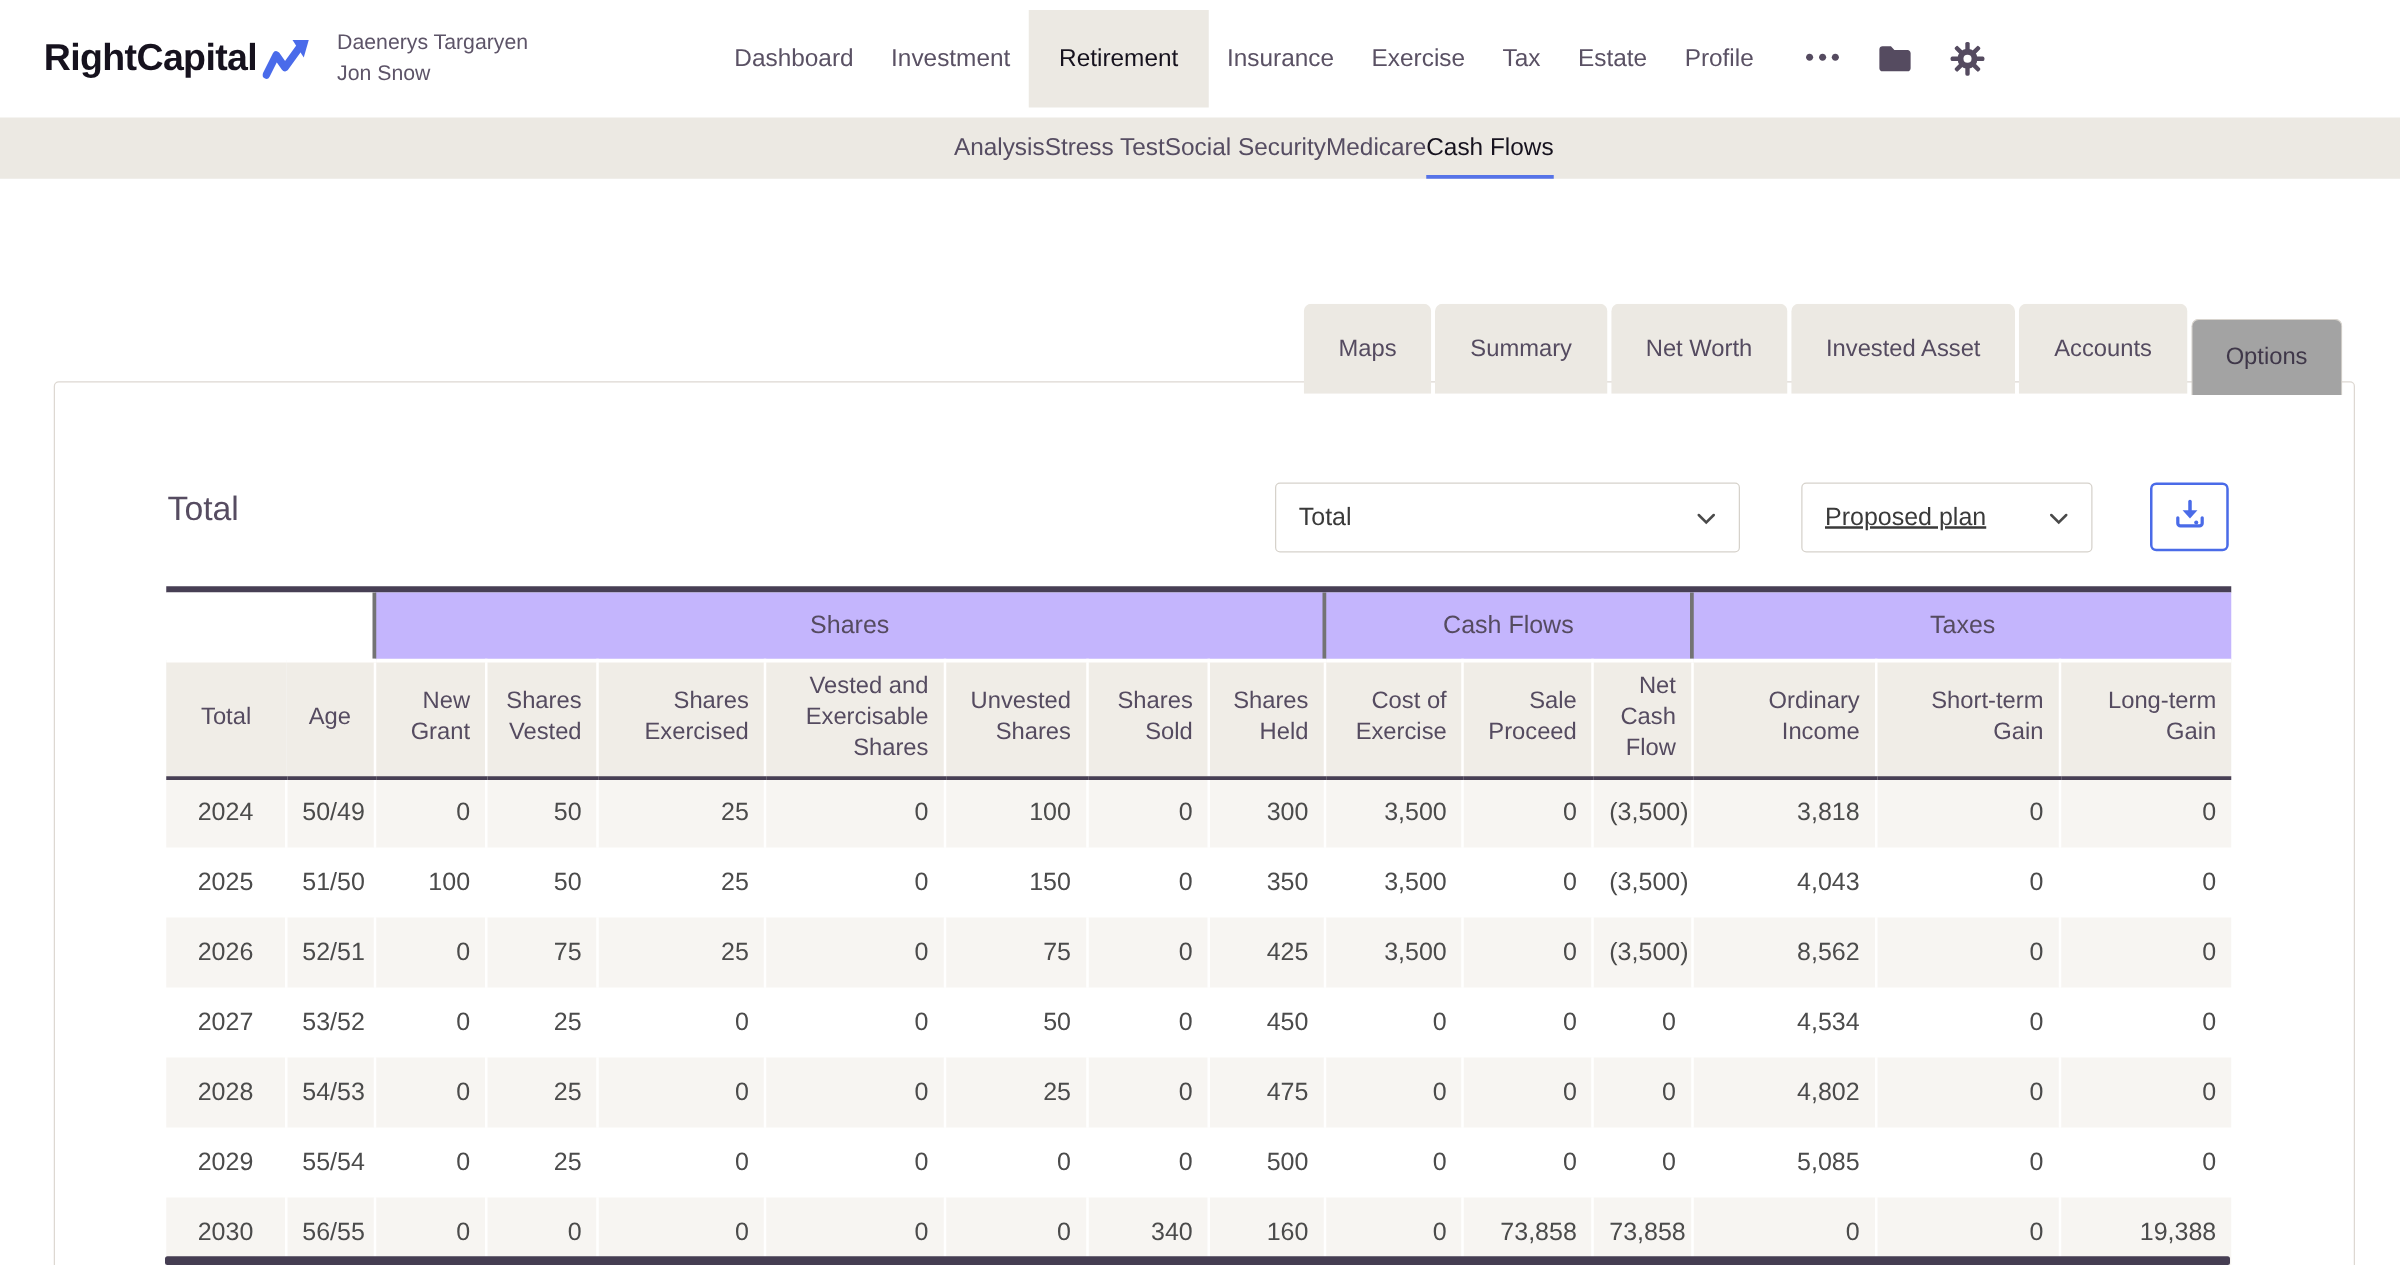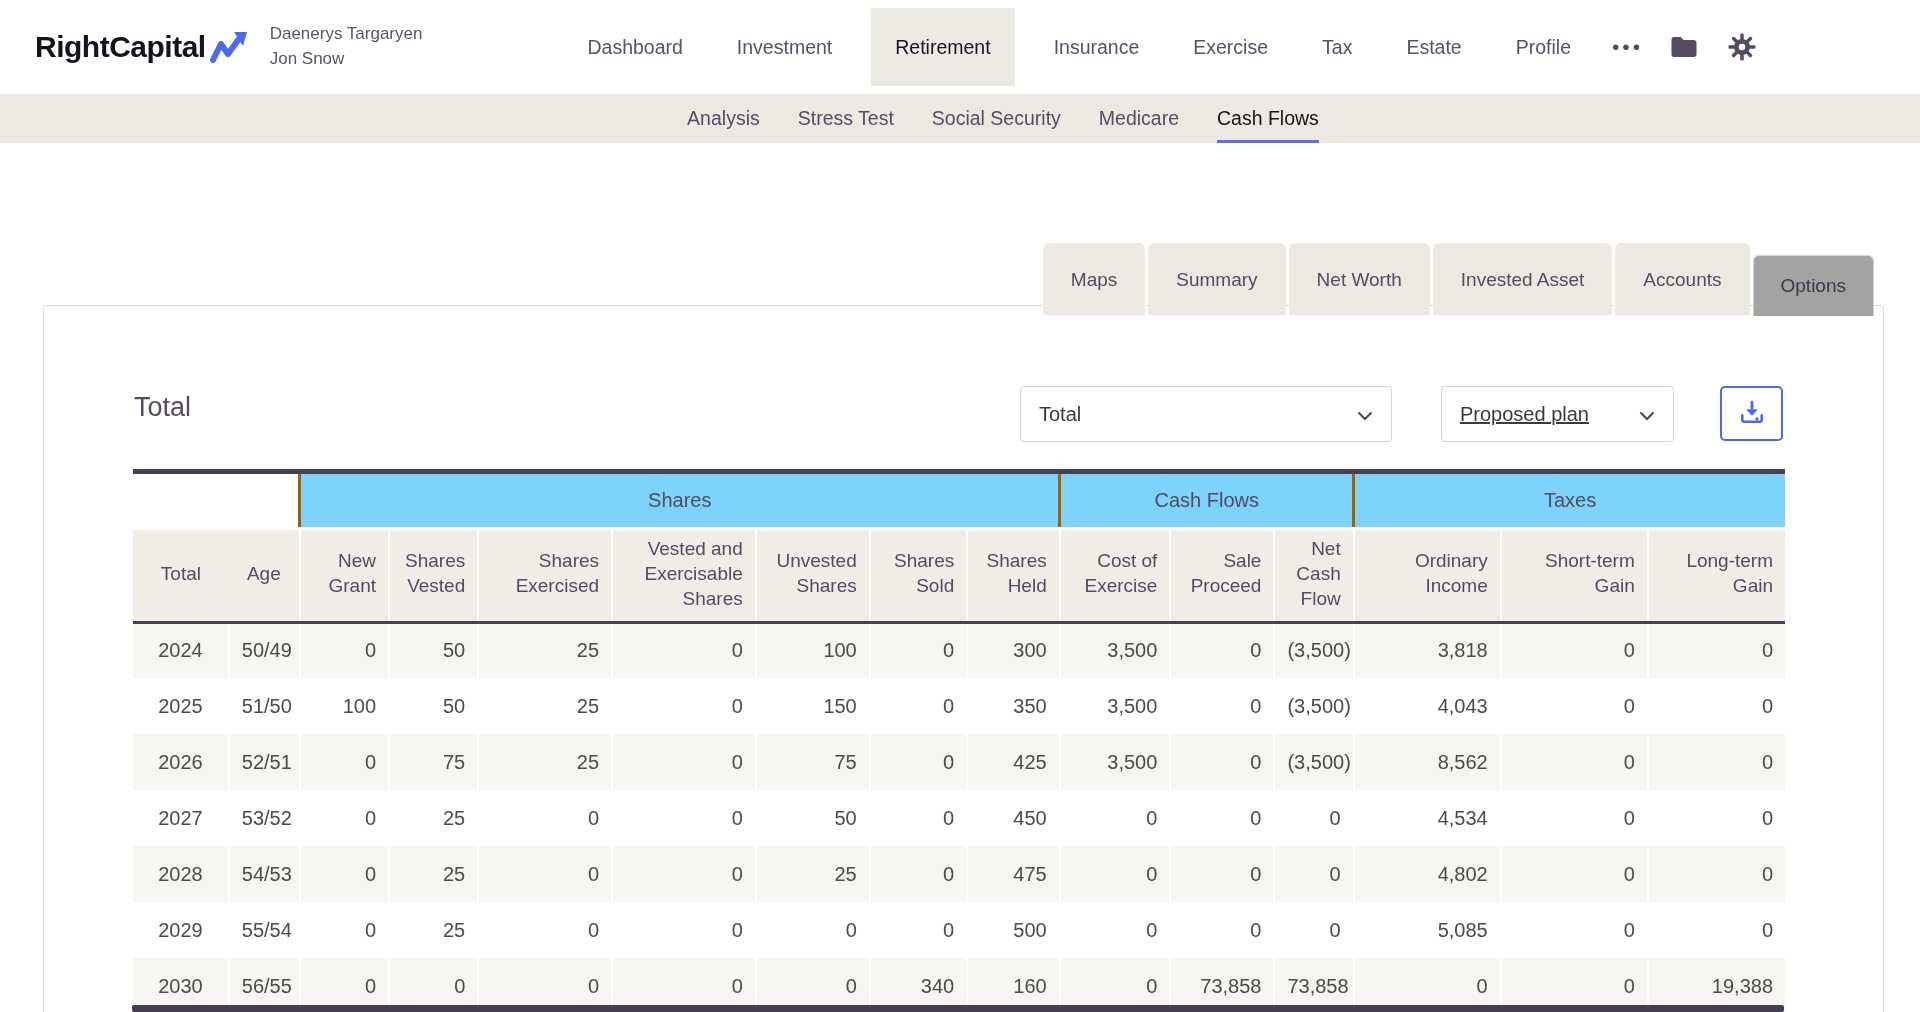--- a/index.html
+++ b/index.html
@@ -6,31 +6,31 @@
   html,body { width:1920px; height:1012px; overflow:hidden; background:#fff;
               font-family:"Liberation Sans", sans-serif; }
   body { position:relative; color:#4d4d4d; }
 
   
   .topbar { display:flex; align-items:center; height:94px; padding-left:35px; background:#fff; }
   .brand { display:flex; align-items:center; cursor:pointer; }
   .brand-text { font-size:30px; font-weight:700; letter-spacing:-0.5px; color:#16121e; }
   .brand-arrow { margin-left:4px; margin-top:6px; }
   .clients { margin-left:20px; font-size:17px; color:#5d5468; line-height:1.45; cursor:pointer; }
-  .mainnav { display:flex; align-items:center; height:78px; margin-left:150px;gap:24px; }
+  .mainnav { display:flex; align-items:center; height:78px; margin-left:150px; }
   .nav-item { font-size:19.5px; color:#5a5164; padding:0 15px; height:78px; display:flex;
               align-items:center; cursor:pointer; white-space:nowrap; }
   .nav-item.active { background:#ece9e3; color:#16121e; padding:0 24px; }
   .topbar-icons { display:flex; align-items:center; margin-left:14px; }
   .dots { font-size:21px; letter-spacing:3px; color:#554b60; padding:0 12px; cursor:pointer; }
   .icon-btn { padding:0 14px; cursor:pointer; display:flex; align-items:center; }
 
   
   .subnav { height:49px; background:#ece9e3; display:flex; justify-content:center;
-            padding-left:86px; gap:38px; }
+            padding-left:86px; }
   .subnav-item { display:flex; align-items:center; height:100%; font-size:19.5px;
                  color:#564d62; cursor:pointer; border-bottom:3px solid transparent;
                  padding-top:2px; white-space:nowrap; }
   .subnav-item.active { color:#16121e; border-bottom-color:#5673e8; }
 
   
   .tabstrip { position:absolute; right:46px; top:243px; display:flex; gap:3px;
               align-items:flex-end; z-index:3; }
   .tab { height:72px; display:flex; align-items:center; padding:0 27px; font-size:19px;
          color:#554b60; background:#ece9e3; border-radius:6px 6px 0 0; cursor:pointer;
@@ -50,22 +50,22 @@
   .select-plan { left:1397px; width:233px;text-decoration:underline; }
   .download-btn { position:absolute; left:1676px; top:80px; width:63px; height:55px;
                   border:2px solid #4a6be8; border-radius:5px; background:#fff;
                   display:flex; align-items:center; justify-content:center; cursor:pointer; }
 
   
   .table-wrap { position:absolute; left:89px; top:163px; width:1652px;
                 border-top:5px solid #473f54; }
   table { width:100%; border-collapse:collapse; table-layout:fixed; }
   thead th { font-weight:normal; }
-  tr.grp th { background:#7dd3fc; color:#554b60; font-size:20px; height:54px;
-              border-bottom:3px solid #fff; border-left:3px solid #a16207; }
+  tr.grp th { background:#c4b5fd; color:#554b60; font-size:20px; height:54px;
+              border-bottom:3px solid #fff; border-left:3px solid #737373; }
   tr.grp th:first-child { background:#fff; border-left:none; }
   tr.cols th { background:#f0ede7; color:#554b60; font-size:19px; line-height:1.32;
                height:91px; vertical-align:middle; text-align:right;
                padding:6px 12px 10px; border-left:2px solid #fff;
                border-bottom:3px solid #473f54; }
   tr.cols th:nth-child(-n+2) { text-align:center; border-left:none; }
   tbody td { height:56px; padding:0 12px; text-align:right; font-size:20px; color:#4b4b4b;
              border-left:2px solid #fff; }
   tbody td:nth-child(-n+2) { text-align:center; }
   tbody td:first-child { border-left:none; }

